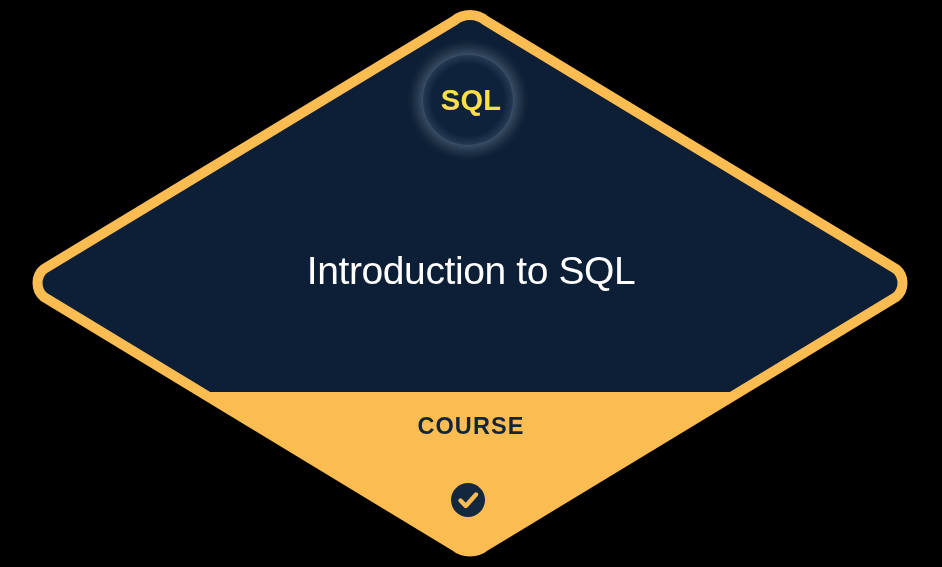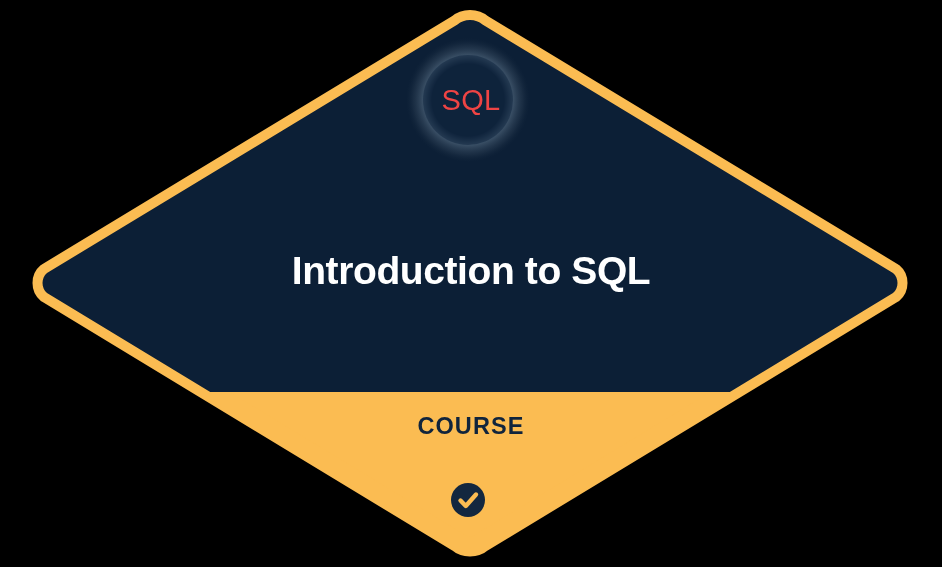--- a/index.html
+++ b/index.html
@@ -34,31 +34,31 @@
     padding: 0;
     text-align: center;
     white-space: nowrap;
     user-select: none;
   }
   #medallion-label {
     left: 0;
     right: 0;
     top: 81px;
     font-size: 29px;
-    font-weight: 400;
+    font-weight: 700;
     letter-spacing: 0.3px;
-    color: #ef4444;
+    color: #fde047;
     line-height: 38px;
   }
   #course-title {
     left: 0;
     right: 0;
     top: 246px;
     font-size: 39px;
-    font-weight: 700;
+    font-weight: 400;
     letter-spacing: -0.4px;
     color: #ffffff;
     line-height: 50px;
   }
   #status-block {
     left: 0;
     right: 0;
     top: 409px;
     font-size: 23.5px;
     font-weight: 700;

